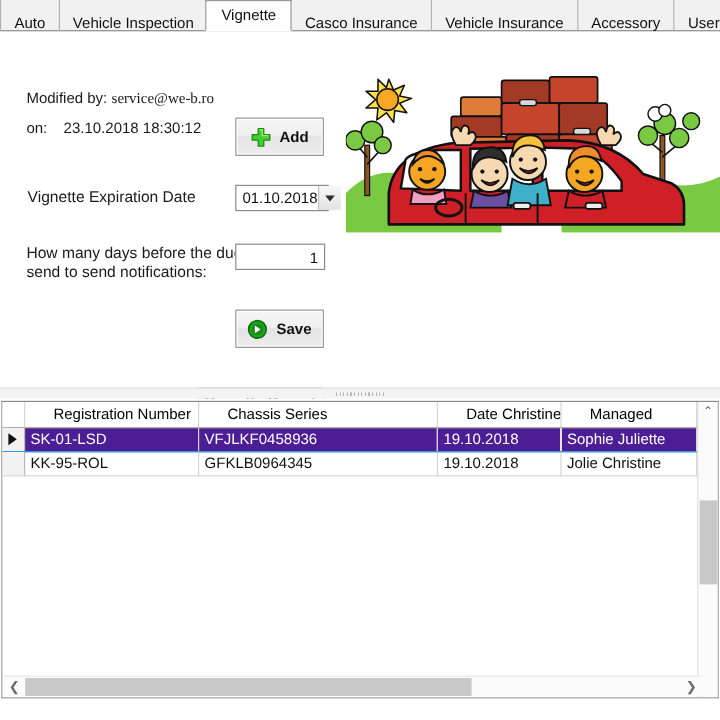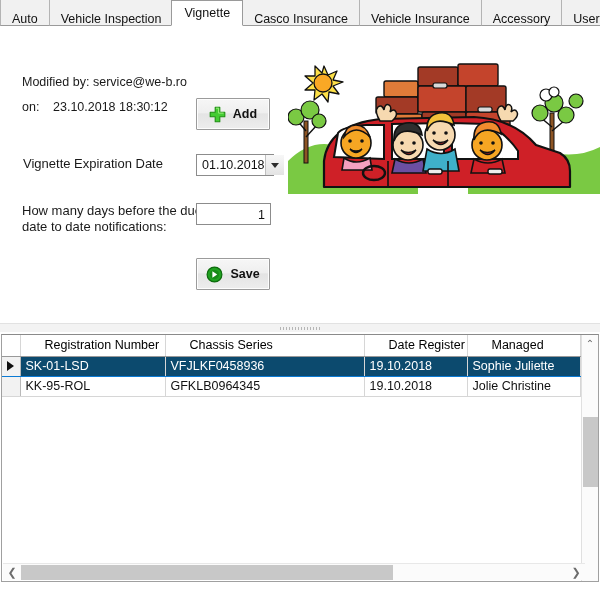--- a/index.html
+++ b/index.html
@@ -79,21 +79,21 @@
 
   .lbl {
     position: absolute;
     font-size: 12.5px;
     color: #1a1a1a;
     white-space: nowrap;
     cursor: default;
   }
 
   #lbl-modified-by { left: 22px; top: 40px; }
-  #lbl-modified-value { left: 93px; top: 40px; }
+  #lbl-modified-value { left: 93px; top: 40px; font-family: Liberation Serif, serif; }
   #lbl-on { left: 22px; top: 65px; }
   #lbl-on-value { left: 53px; top: 65px; }
   #lbl-expiration { left: 23px; top: 121px; font-size: 13px; }
   #lbl-notify-1 { left: 22px; top: 168px; font-size: 13px; }
   #lbl-notify-2 { left: 22px; top: 184px; font-size: 13px; }
 
   
   .btn {
     position: absolute;
     background: linear-gradient(to bottom, #f6f6f6 0%, #efefef 45%, #e4e4e4 50%, #ededed 100%);
@@ -258,21 +258,21 @@
   }
   .rowmark {
     position: absolute;
     left: 5px; top: 50%;
     margin-top: -5px;
     width: 0; height: 0;
     border-top: 5px solid transparent;
     border-bottom: 5px solid transparent;
     border-left: 7px solid #101010;
   }
-  tr.selected td { background: #0c4a6e; color: #ffffff; border-bottom-color: #0a7ad4; }
+  tr.selected td { background: #4c1d95; color: #ffffff; border-bottom-color: #0a7ad4; }
   tr.selected td.col-sel { background: #f2f2f2; }
 
   
   .vscroll {
     position: absolute;
     right: 0px; top: 0px;
     width: 17px; height: 246px;
     background: #fbfbfb;
     border-left: 1px solid #e0e0e0;
     box-sizing: border-box;
@@ -367,21 +367,21 @@
 
     <span class="lbl" id="lbl-expiration">Vignette Expiration Date</span>
     <div class="combo">
       <span class="combo-val">01.10.2018</span>
       <span class="combo-btn">
         <span class="caret"></span>
       </span>
     </div>
 
     <span class="lbl" id="lbl-notify-1">How many days before the due</span>
-    <span class="lbl" id="lbl-notify-2">date to date notifications:</span>
+    <span class="lbl" id="lbl-notify-2">send to send notifications:</span>
     <input class="numbox" type="text" value="1" style="">
 
     <div class="btn" id="btn-save">
       <span class="btn-ico">
         <svg width="17" height="17" viewBox="0 0 17 17">
           <circle cx="8.5" cy="8.5" r="7.4" fill="#1fa01f" stroke="#0c6b0c" stroke-width="1.2"></circle>
           <circle cx="8.5" cy="8.5" r="4.6" fill="#178a17"></circle>
           <path d="M6.4 5.3 L11.2 8.5 L6.4 11.7 Z" fill="#ffffff"></path>
         </svg>
       </span>
@@ -509,21 +509,21 @@
         <col style="width:145px">
         <col style="width:199px">
         <col style="width:103px">
         <col style="width:113px">
       </colgroup>
       <thead>
         <tr>
           <th class="col-sel-head col-sel"></th>
           <th>Registration Number</th>
           <th>Chassis Series</th>
-          <th>Date Register</th>
+          <th>Date Christine</th>
           <th>Managed</th>
         </tr>
       </thead>
       <tbody id="grid-body">
           <tr class="selected">
             <td class="col-sel">
               <span class="rowmark"></span>
             </td>
             <td>SK-01-LSD</td>
             <td>VFJLKF0458936</td>

